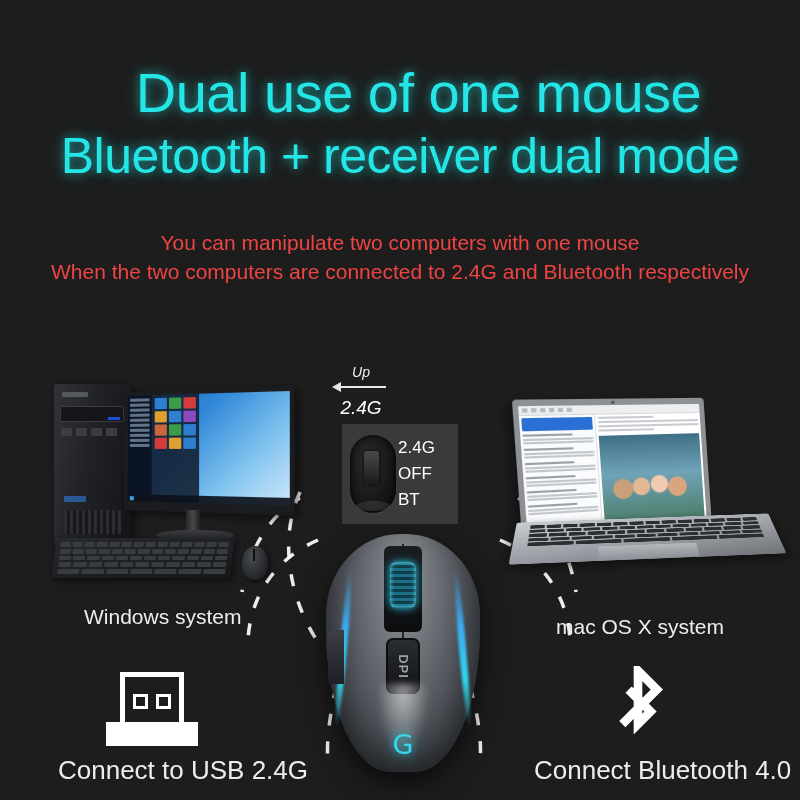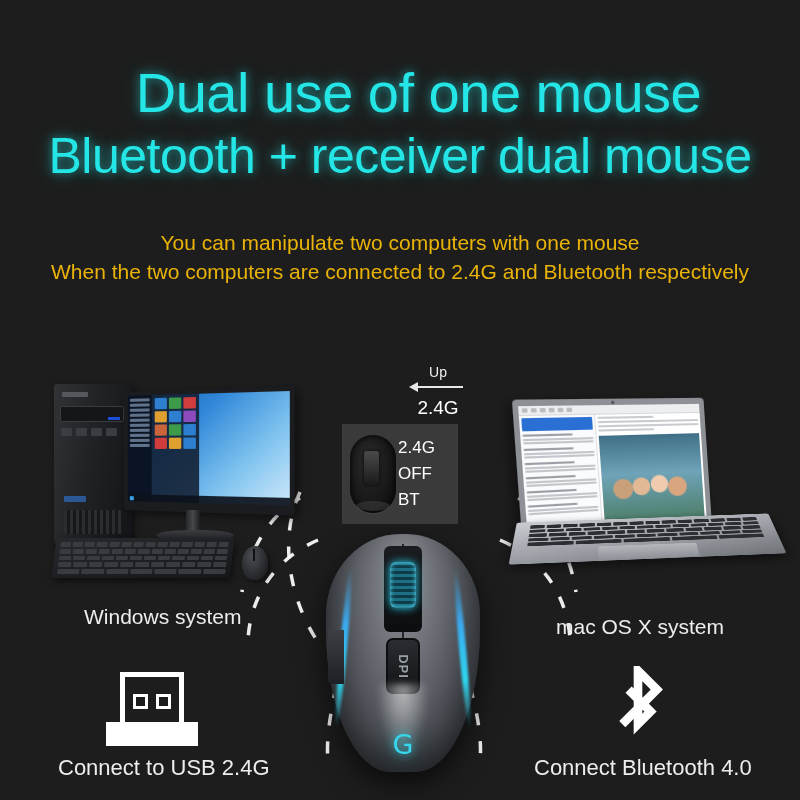--- a/index.html
+++ b/index.html
@@ -25,32 +25,32 @@
     text-shadow: 0 0 10px rgba(40,230,230,0.55), 0 0 22px rgba(40,230,230,0.28);
     white-space: nowrap;
   }
   #h1 { top: 62px; font-size: 56px; line-height: 62px; padding-left: 37px; }
   #h2 { top: 127px; font-size: 50px; line-height: 58px; }
 
   
   #subtitle {
     position: absolute; top: 228px; left: 0; width: 800px;
     text-align: center;
-    color: #eab308;
+    color: #ef4444;
     font-size: 21px;
     line-height: 29px;
     font-weight: 300;
   }
   #subtitle div { white-space: nowrap; }
 
   
   #switch-legend {
-    position: absolute; top: 364px; left: 348px;
+    position: absolute; top: 364px; left: 332px;
     width: 180px; height: 60px;
-    display: flex; justify-content: center; gap: 16px;
+    display: flex; justify-content: flex-start; gap: 16px; font-style: italic;
   }
   .legend-col { display: flex; flex-direction: column; align-items: center; }
   .legend-word { color: #f0f0f0; font-size: 14px; line-height: 16px; font-weight: 400; }
   .legend-arrow { width: 58px; height: 14px; position: relative; }
   .legend-arrow .shaft {
     position: absolute; top: 6px; left: 4px; width: 50px; height: 2px; background: #e8e8e8;
   }
   .legend-arrow .head {
     position: absolute; top: 2px; width: 0; height: 0;
     border-top: 5px solid transparent; border-bottom: 5px solid transparent;
@@ -100,21 +100,21 @@
     font-size: 21px;
     font-weight: 300;
     white-space: nowrap;
   }
   #cap-windows { top: 605px; left: 84px; }
   #cap-mac     { top: 615px; left: 556px; }
 
   
   .bottom-caption {
     position: absolute; top: 755px;
-    color: #ededed; font-size: 22px; font-weight: 300; white-space: nowrap;
+    color: #ededed; font-size: 26px; font-weight: 300; white-space: nowrap;
   }
   #cap-usb { left: 58px; }
   #cap-bt  { left: 534px; }
 
   
   #pc-group { position: absolute; left: 42px; top: 378px; width: 250px; height: 215px; }
   .tower {
     position: absolute; left: 12px; top: 6px; width: 78px; height: 160px;
     background: linear-gradient(100deg,#313336 0%, #202225 45%, #131417 100%);
     border-radius: 3px 6px 4px 3px;
@@ -360,21 +360,21 @@
 
   
   #bt-icon { position:absolute; left: 596px; top: 666px; width: 84px; height: 88px; }
 </style>
 </head>
 <body>
 
 <div id="stage">
 
   <div class="headline" id="h1">Dual use of one mouse</div>
-  <div class="headline" id="h2">Bluetooth + receiver dual mouse</div>
+  <div class="headline" id="h2">Bluetooth + receiver dual mode</div>
 
   <div id="subtitle">
     <div>You can manipulate two computers with one mouse</div>
     <div>When the two computers are connected to 2.4G and Bluetooth respectively</div>
   </div>
 
   <svg id="arcs" viewBox="0 0 800 800">
     <path d="M300 492 C 262 530, 252 596, 268 648" fill="none" stroke="#ffffff" stroke-width="3.5" stroke-dasharray="12 16" stroke-linecap="butt" opacity="0.92" transform="rotate(-20 300 492)"></path>
     <path d="M292 500 C 330 560, 340 620, 336 672" fill="none" stroke="#ffffff" stroke-width="3.5" stroke-dasharray="12 16" opacity="0"></path>
     <path d="M318 540 C 272 560, 250 600, 248 640" fill="none" stroke="#ffffff" stroke-width="3.5" stroke-dasharray="12 16" opacity="0.92"></path>

